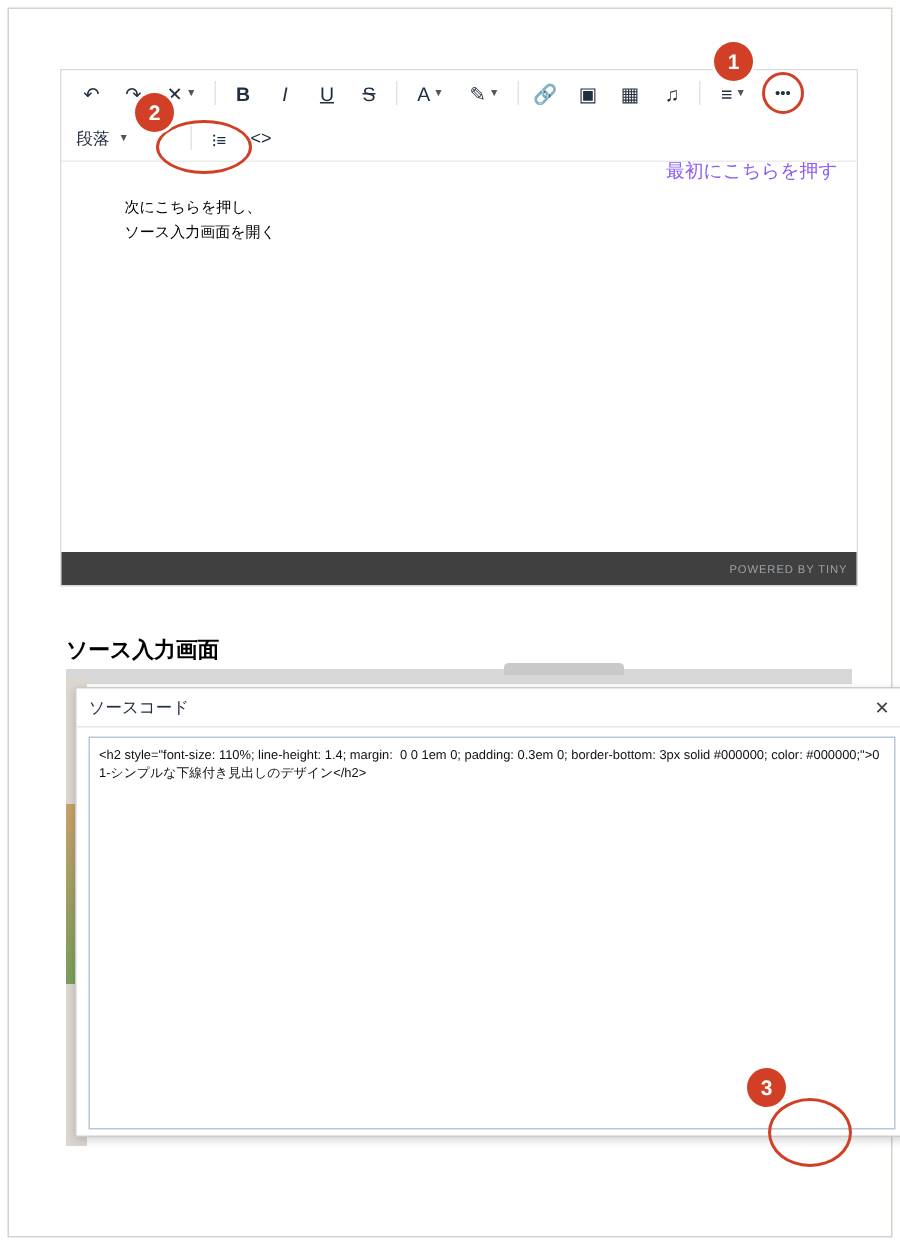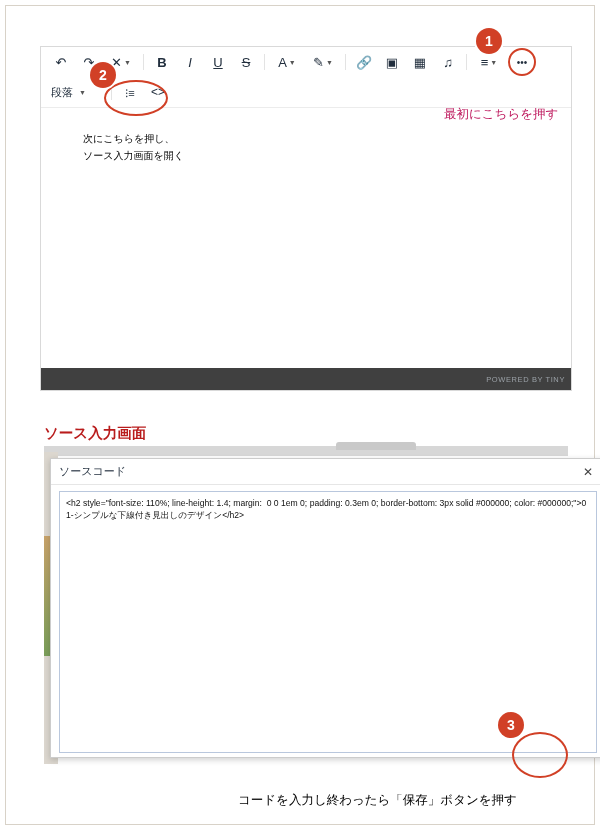--- a/index.html
+++ b/index.html
@@ -81,21 +81,21 @@
     height: 28px;
     min-width: 28px;
     box-sizing: border-box;
   }
   .block-select {
     display: flex;
     align-items: center;
     font-size: 11px;
     color: #222f3e;
     padding: 2px 4px;
-    margin-right: 0;
+    margin-right: 16px;
     min-width: 52px;
   }
   .editor-body {
     height: 260px;
     background: #fff;
     border-top: 1px solid #ececec;
     position: relative;
   }
   .editor-text {
     position: absolute;
@@ -136,32 +136,32 @@
   }
   .ring {
     position: absolute;
     border: 2px solid #d14026;
     border-radius: 50%;
     z-index: 20;
   }
   .note {
     position: absolute;
     font-size: 12.5px;
-    color: #be185d;
+    color: #8b5cf6;
     white-space: nowrap;
   }
 
   
   .section-head {
     position: absolute;
     left: 38px;
     top: 418px;
     font-size: 14.5px;
     font-weight: bold;
-    color: #b91c1c;
+    color: #000000;
   }
   .backdrop-strip {
     position: absolute;
     left: 38px;
     top: 440px;
     width: 524px;
     height: 10px;
     background: #d7d7d7;
     z-index: 1;
   }
@@ -384,15 +384,14 @@
       <span>ソースコード</span>
       <span class="dialog-close">✕</span>
     </div>
     <div class="dialog-body">
       <textarea class="code-area" style="">&lt;h2 style="font-size: 110%; line-height: 1.4; margin:  0 0 1em 0; padding: 0.3em 0; border-bottom: 3px solid #000000; color: #000000;"&gt;01-シンプルな下線付き見出しのデザイン&lt;/h2&gt;</textarea>
     </div>
   </div>
 
   <div class="ring" style="left:506px; top:726px; width:52px; height:42px; z-index:40;"></div>
   <div class="badge" style="left:492px; top:706px; z-index:41;">3</div>
-  <div class="footer-note">コードを入力し終わったら「保存」ボタンを押す</div>
 
 </div>
 
 </body></html>

